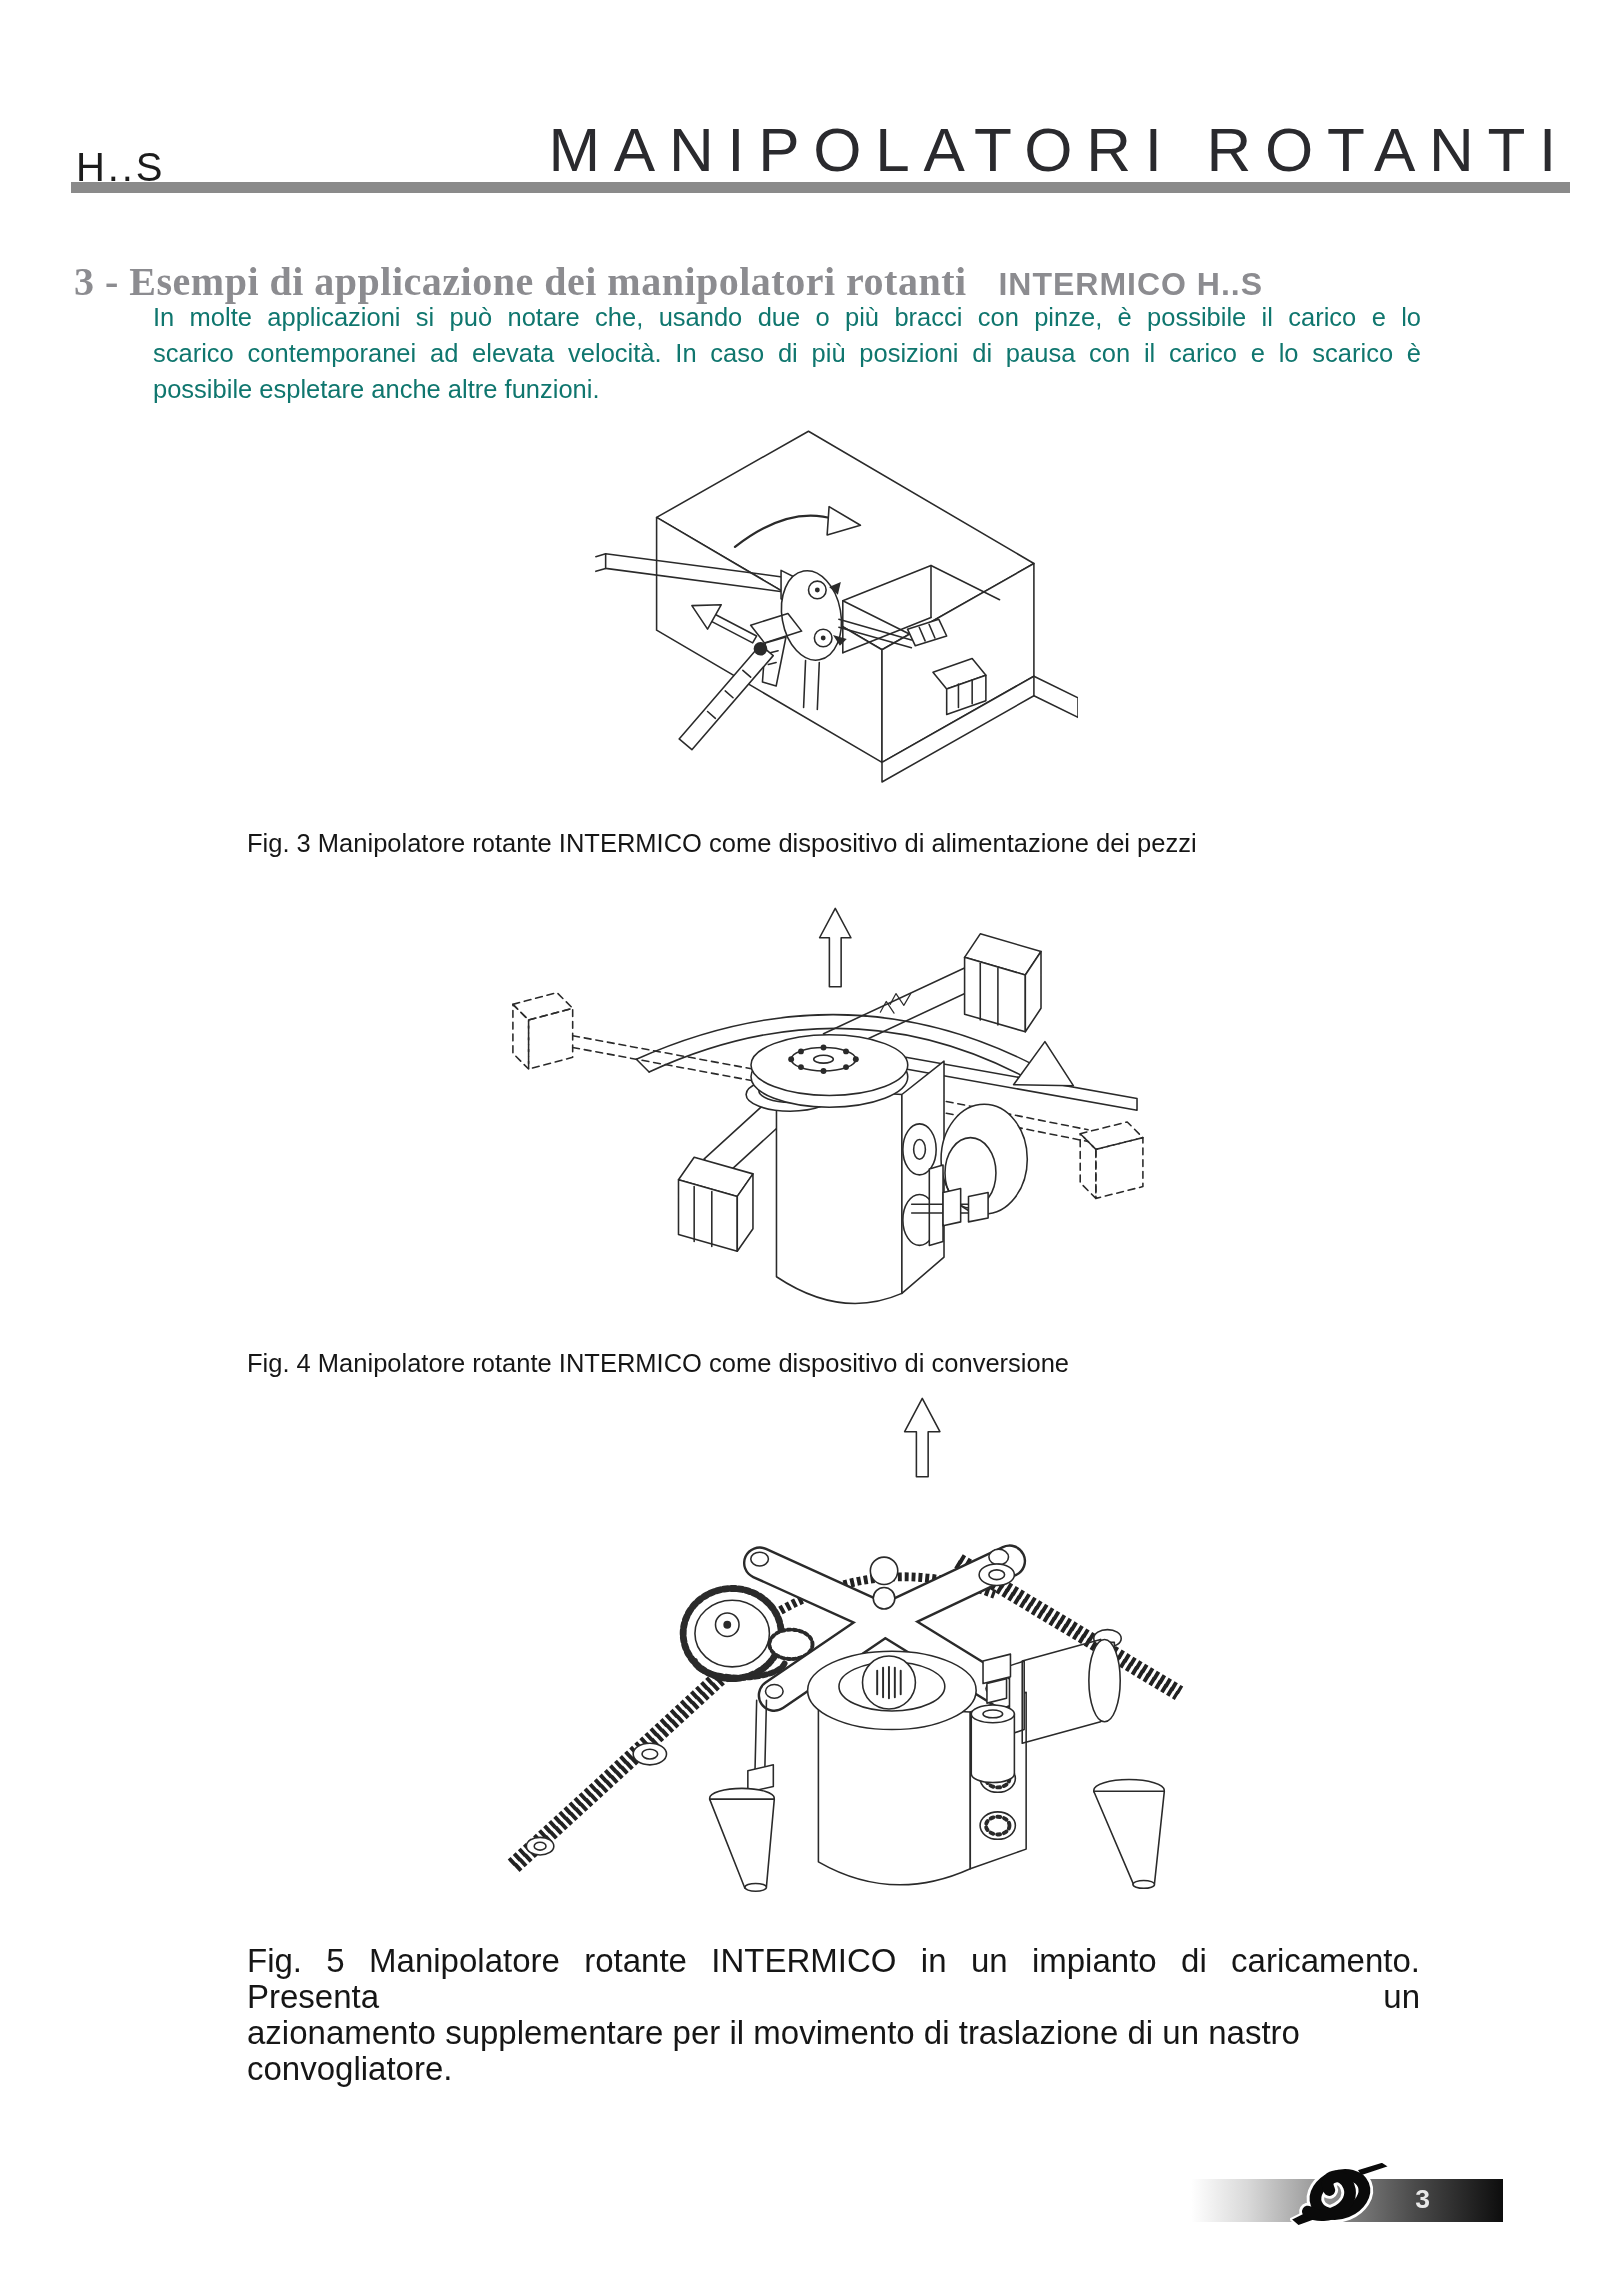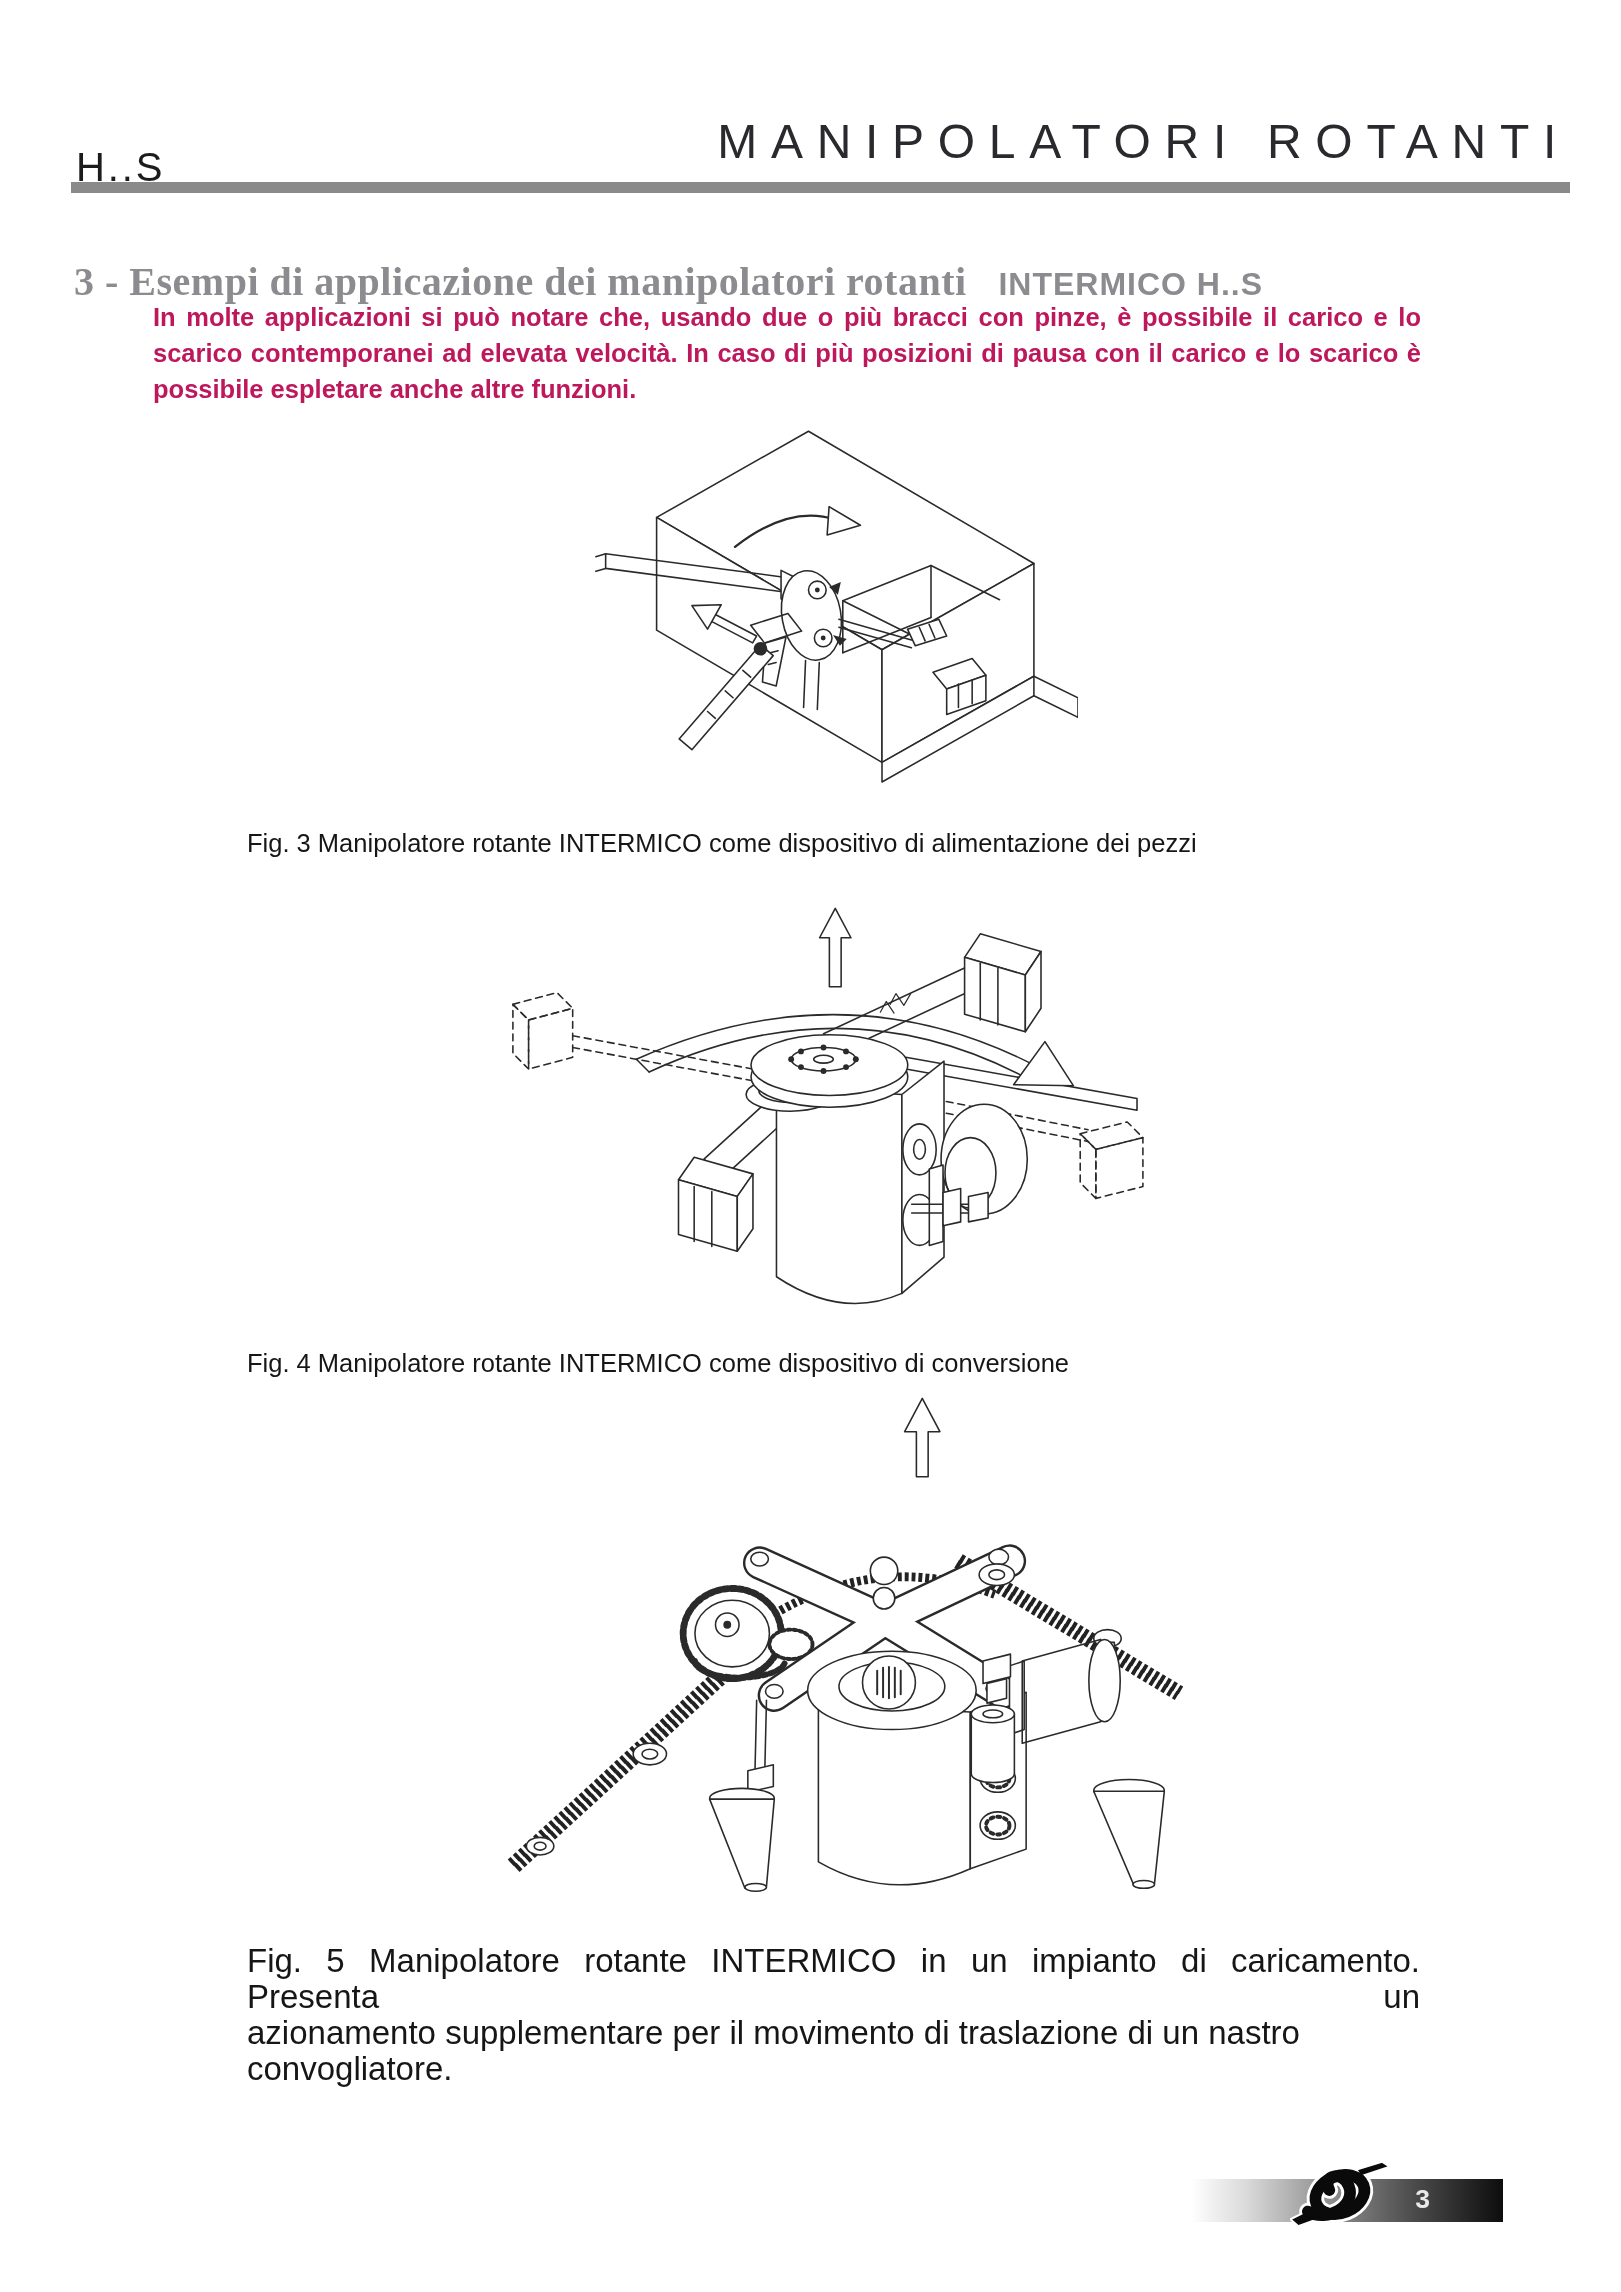--- a/index.html
+++ b/index.html
@@ -4,29 +4,29 @@
 <style>
   * { margin:0; padding:0; box-sizing:border-box; }
   html,body { background:#e8e8e8; }
   .page {
     position:relative; width:1621px; height:2293px; background:#ffffff;
     font-family:"Liberation Sans", sans-serif; color:#161616; overflow:hidden;
     margin:0 auto;
   }
   
   .model-code { position:absolute; left:76px; top:145px; font-size:40px; letter-spacing:2.9px; color:#1c1c1c; }
-  .page-title { position:absolute; right:51px; top:114px; font-size:48px; font-weight:400;
+  .page-title { position:absolute; right:51px; top:114px; font-size:62px; font-weight:400;
                 letter-spacing:13.7px; color:#2a2a2e; white-space:nowrap; }
   .header-rule { position:absolute; left:71px; top:182px; width:1499px; height:10.8px; background:#8a8a8a; }
   
   .section-heading { position:absolute; left:74px; top:258px; white-space:nowrap; color:#8c8c90; }
   .section-heading .h-main { font-size:40px; font-weight:bold; letter-spacing:0.5px;font-family:Liberation Serif, serif; }
   .section-heading .h-product { font-size:32px; font-weight:bold; letter-spacing:1px; margin-left:27.4px;text-align:center; }
   
-  .intro { position:absolute; left:153px; top:299px; width:1268px; font-size:25.5px; line-height:36px; color:#be185d;font-weight:bold; }
+  .intro { position:absolute; left:153px; top:299px; width:1268px; font-size:25.5px; line-height:36px; color:#0f766e; }
   .intro .line.just { text-align:justify; text-align-last:justify; }
   
   .caption { position:absolute; left:247px; font-size:25.5px; line-height:36px; color:#161616; white-space:nowrap; }
   .caption2 { position:absolute; left:247px; width:1173px; font-size:33px; line-height:36px; color:#161616; }
   .caption2 .line.just { text-align:justify; text-align-last:justify; }
   
   .fig { position:absolute; }
   .fig svg { display:block; }
   .draw { stroke:#2a2a2a; stroke-width:1.6; fill:none; stroke-linejoin:round; stroke-linecap:round; }
   .wfill { fill:#ffffff; }

